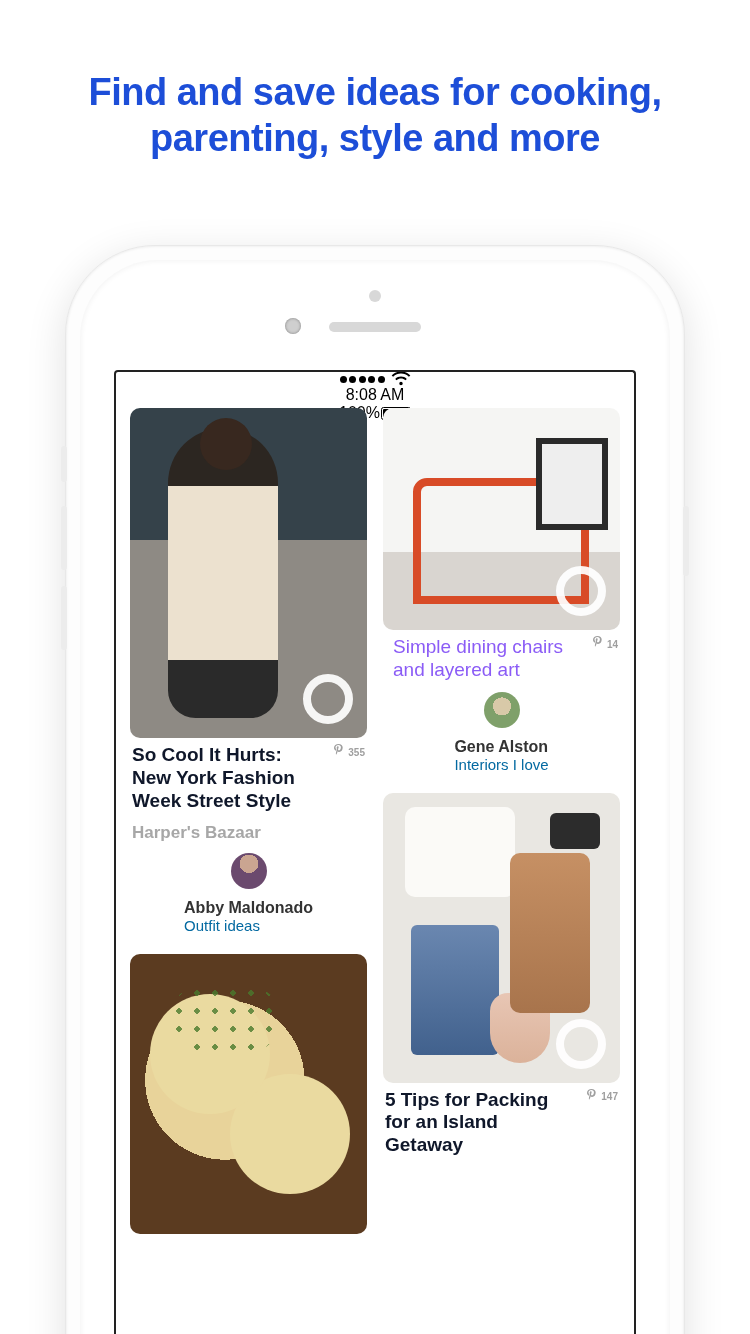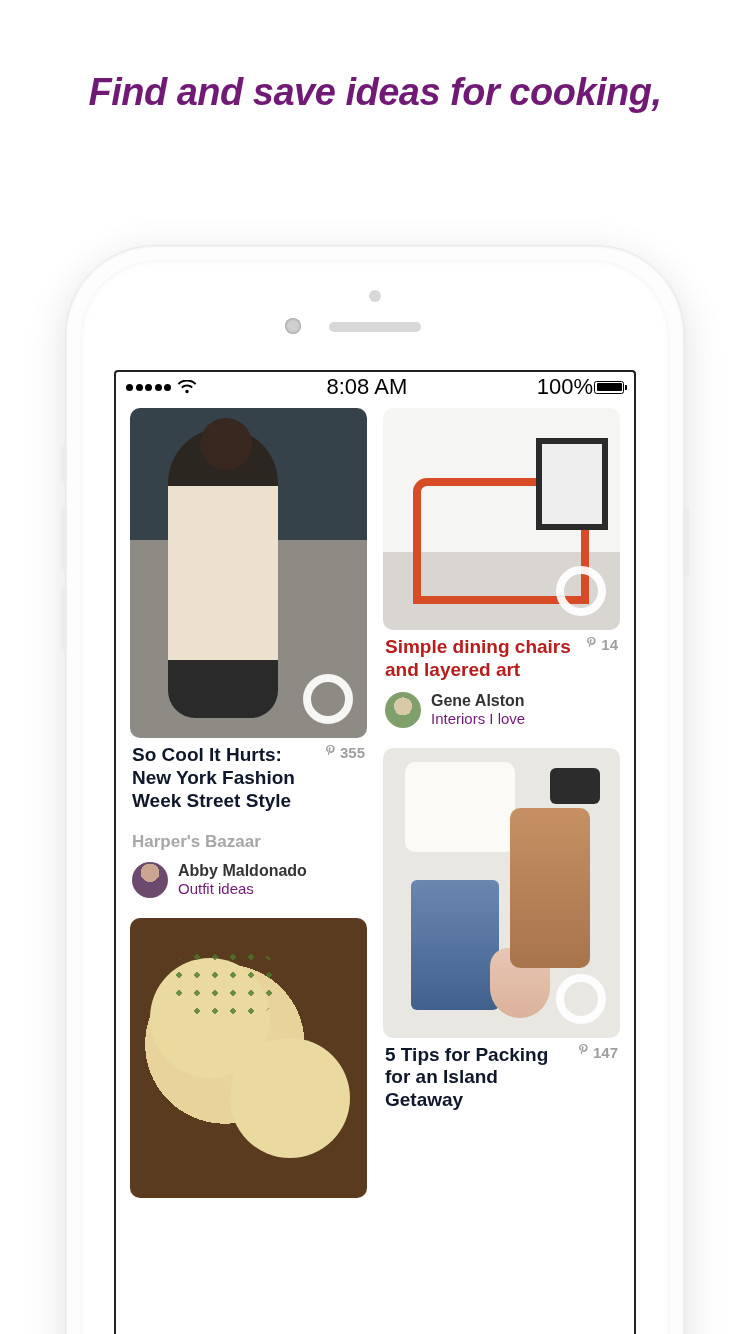--- a/index.html
+++ b/index.html
@@ -10,23 +10,22 @@
     font-family: -apple-system, "Helvetica Neue", Helvetica, Arial, sans-serif;
     overflow: hidden;
     position: relative;
   }
   .headline {
     text-align: center;
     font-weight: 800;
     font-size: 38px;
     line-height: 1.2;
     letter-spacing: -0.5px;
-    color: #701a75;
+    color: #1d4ed8;
     padding: 70px 40px 0 40px;
-    font-style: italic;
   }
 
   
   .phone {
     position: absolute;
     left: 50%;
     transform: translateX(-50%);
     top: 245px;
     width: 620px;
     height: 1200px;
@@ -96,22 +95,23 @@
     overflow: hidden;
   }
 
   
   .statusbar {
     height: 30px;
     display: flex;
     align-items: center;
     justify-content: space-between;
     padding: 0 10px;
-    font-size: 22px;
+    font-size: 16px;
     font-weight: 500;
+    flex-direction: column;
   }
   .sb-left { display: flex; align-items: center; gap: 6px; }
   .dots { display: flex; gap: 2.5px; }
   .dots span { width: 7px; height: 7px; border-radius: 50%; background: #000; }
   .sb-right { display: flex; align-items: center; gap: 1px; }
   .battery {
     width: 30px; height: 13px; border: 1.5px solid #000; border-radius: 2.5px; position: relative;
   }
   .battery::after { content:""; position:absolute; right:-4px; top:3px; width:2.5px; height:5px; background:#000; border-radius:0 1px 1px 0;}
   .battery .fill { position:absolute; inset:1.5px; background:#000; border-radius:1px;}
@@ -137,27 +137,27 @@
     right: 14px;
     bottom: 14px;
     width: 50px;
     height: 50px;
     border: 8px solid rgba(255,255,255,.92);
     border-radius: 50%;
   }
   .pin-meta { padding: 6px 2px 0 2px; }
   .pin-row { display:flex; align-items:flex-start; justify-content:space-between; gap:10px;}
   .pin-title { font-weight:700; font-size:19px; line-height:1.2; color:#0f172a; }
-  .pin-title.light { font-weight:700; color:#b91c1c;}
-  .pin-source { color:#a7a7a7; font-weight:600; font-size:17px; margin-top:20px;}
-  .pin-count { color:#9f9f9f; font-weight:700; font-size:15px; white-space:nowrap; display:flex; align-items:center; gap:4px;}
-  .pin-user { display:flex; align-items:flex-start; gap:10px; margin-top:10px;}
+  .pin-title.light { font-weight:400; color:#8b5cf6;margin-left:8px;}
+  .pin-source { color:#a7a7a7; font-weight:600; font-size:17px; margin-top:11px;}
+  .pin-count { color:#9f9f9f; font-weight:700; font-size:10px; white-space:nowrap; display:flex; align-items:center; gap:4px;}
+  .pin-user { display:flex; align-items:center; gap:10px; margin-top:10px;flex-direction:column;}
   .avatar { width:36px; height:36px; border-radius:50%; }
   .user-name { font-weight:700; font-size:16px; color:#333;}
-  .user-board { font-size:15px; color:#701a75;}
+  .user-board { font-size:15px; color:#0369a1;}
 
   
   .pimg1 { height: 330px; background: linear-gradient(#35424a 0 40%, #8e8a84 40% 100%); position:relative;}
   .pimg1::before{content:"";position:absolute;left:38px;top:20px;width:110px;height:290px;border-radius:60px 60px 30px 30px;background:linear-gradient(#2c2621 0 20%, #ece1cf 20% 80%, #2a2a2a 80% 100%);}
   .pimg1::after{content:"";position:absolute;left:70px;top:10px;width:52px;height:52px;border-radius:50%;background:#38281f;}
 
   .pimg2 { height: 222px; background: linear-gradient(#f5f5f3 0 65%, #d9d5d0 65% 100%); position:relative;}
   .pimg2::before{content:"";position:absolute;left:30px;bottom:26px;width:160px;height:110px;border:8px solid #d84b27;border-radius:14px 14px 0 0;background:transparent;}
   .pimg2::after{content:"";position:absolute;right:12px;top:30px;width:60px;height:80px;border:6px solid #2a2a2a;background:#eee;}
 
@@ -172,20 +172,21 @@
   .sandal{position:absolute;right:70px;bottom:20px;width:60px;height:70px;background:linear-gradient(#e8c6b4,#dbb29a);border-radius:18px 18px 30px 30px;}
   .tank{position:absolute;left:22px;top:14px;width:110px;height:90px;background:#fbfaf7;border-radius:10px;}
 
   svg { display:block; }
 </style>
 </head>
 <body>
 
 <div class="headline">
   <div>Find and save ideas for cooking,</div>
+  <div>parenting, style and more</div>
 </div>
 
 <div class="phone">
   <div class="side-btn l1"></div>
   <div class="side-btn l2"></div>
   <div class="side-btn l3"></div>
   <div class="side-btn r1"></div>
   <div class="phone-inner">
     <div class="sensor"></div>
     <div class="speaker"></div>

